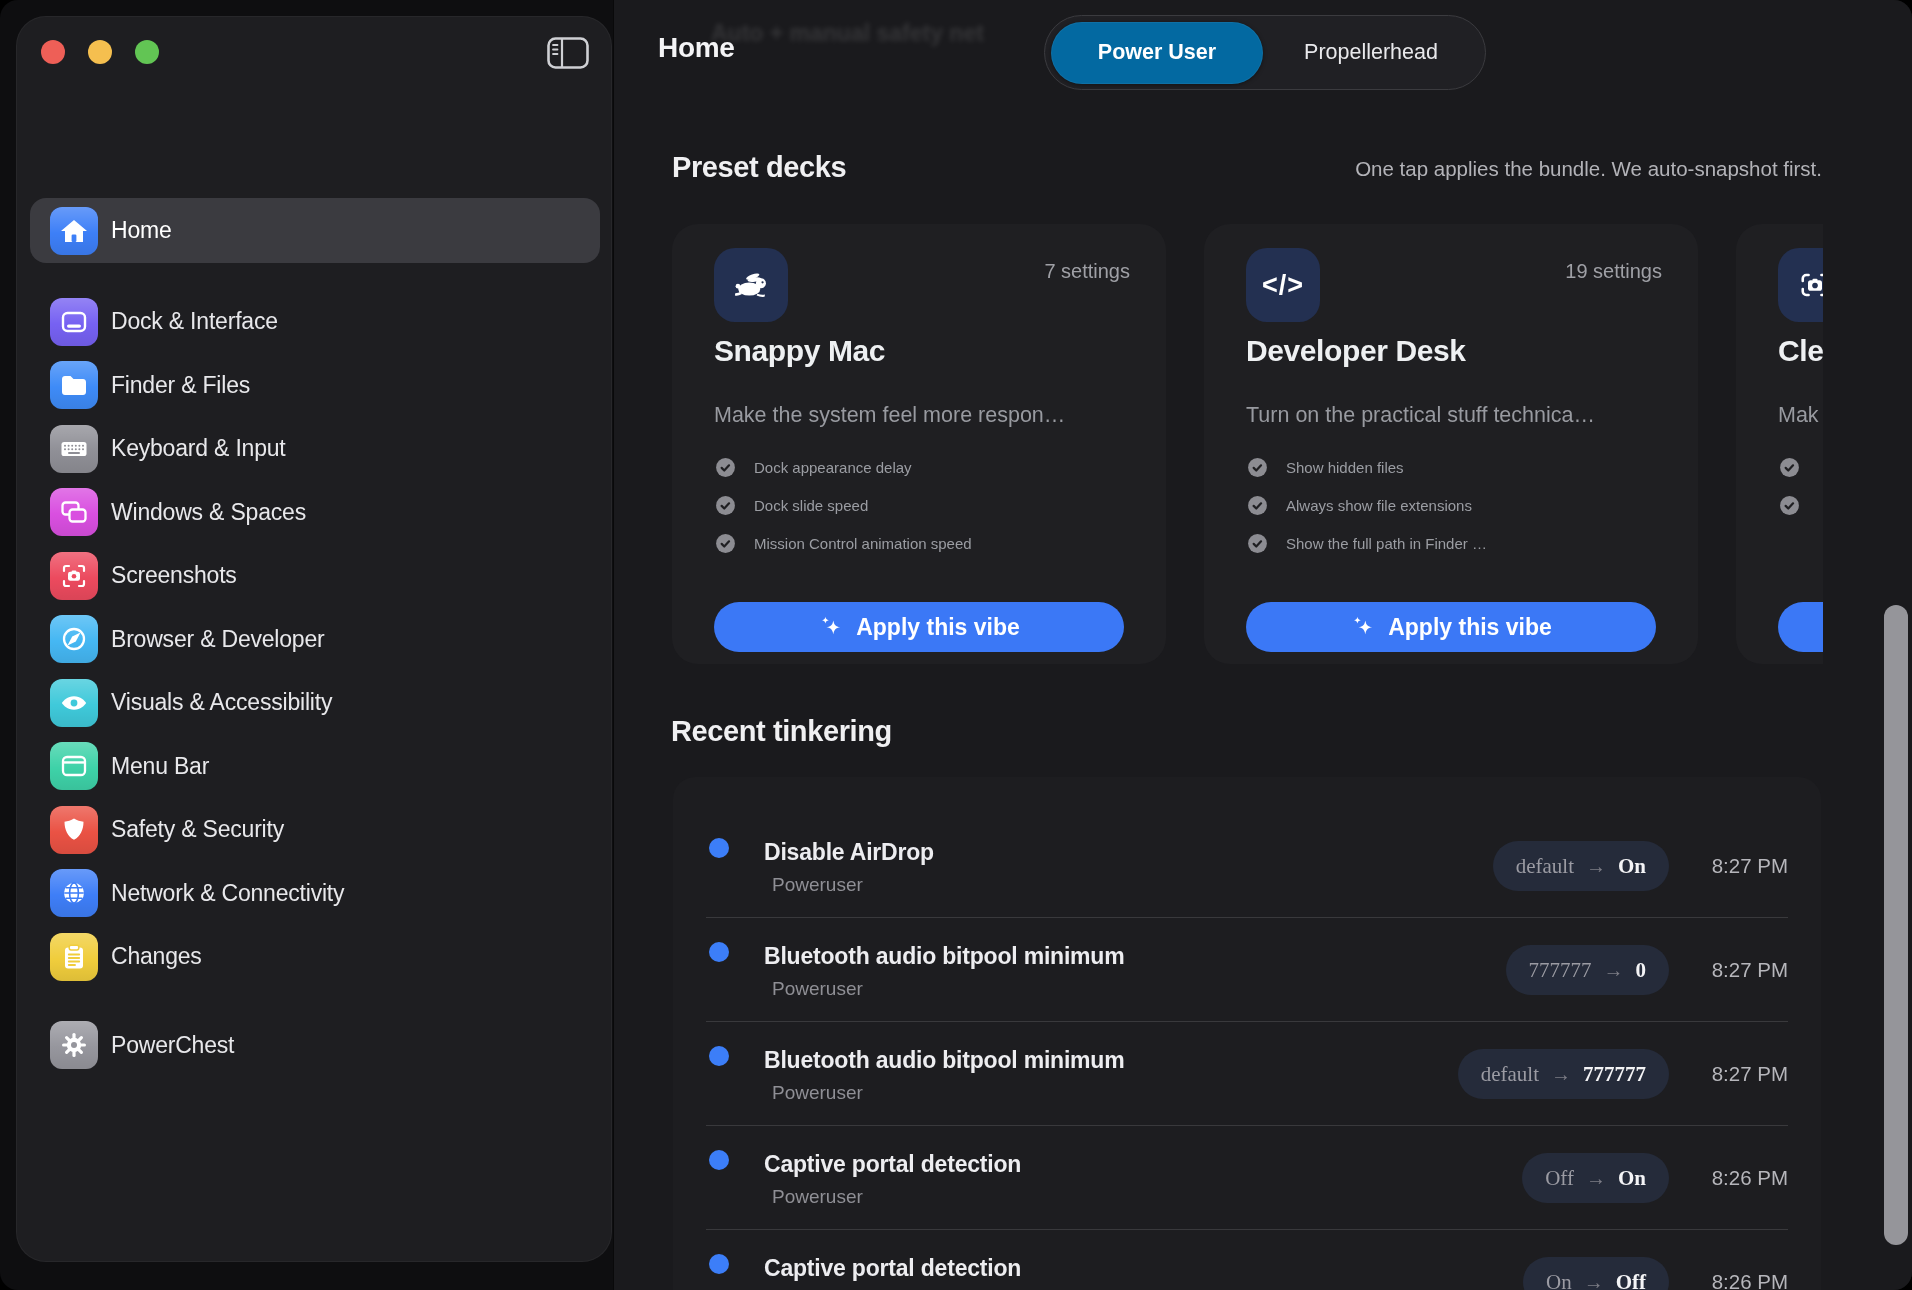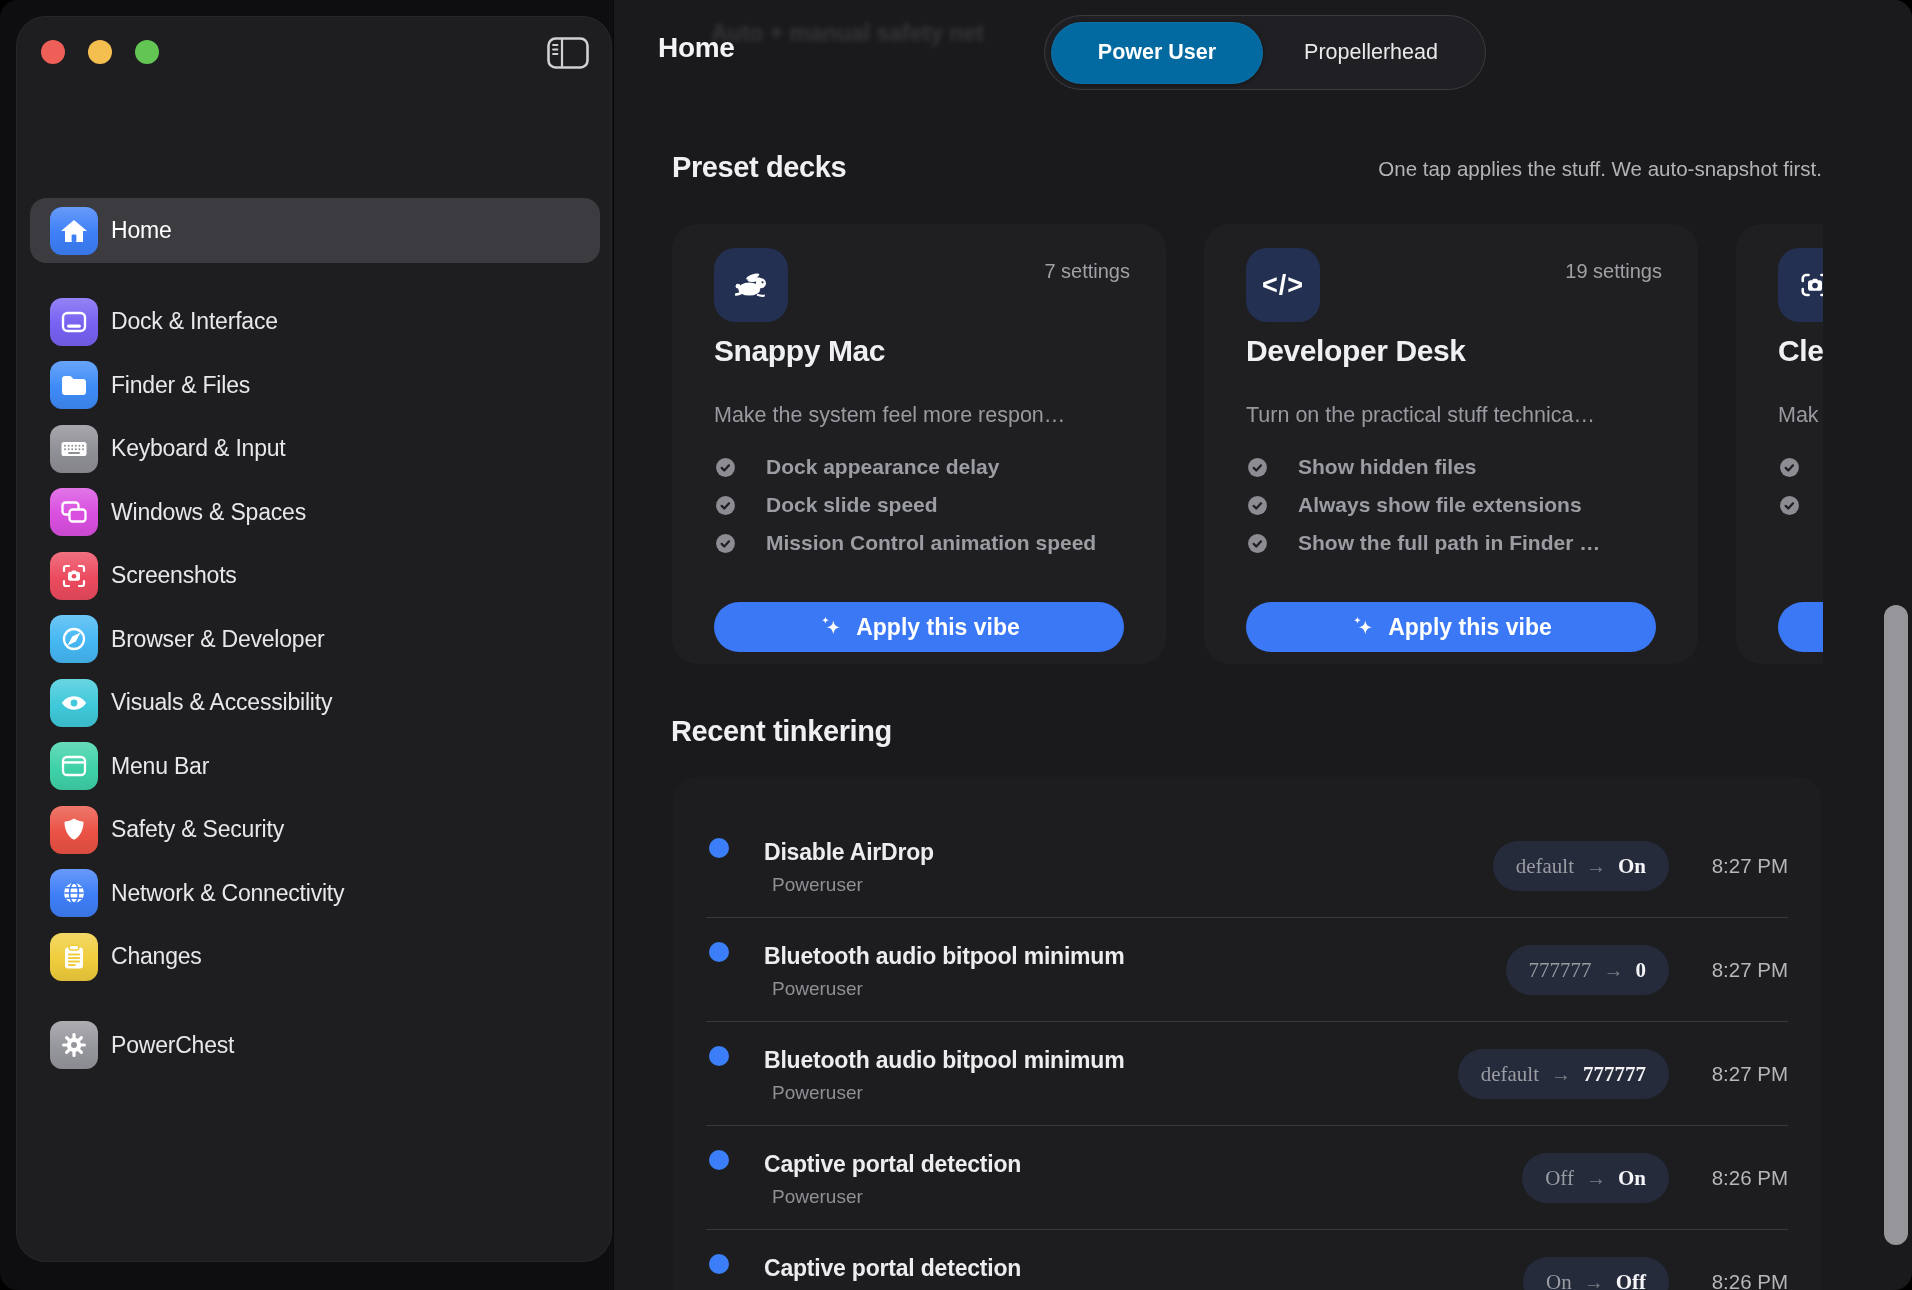--- a/index.html
+++ b/index.html
@@ -52,21 +52,21 @@
   .card { position:relative; flex:none; width:494px; height:440px; background:#1f1f22; border-radius:26px; }
   .card-icon { position:absolute; left:42px; top:24px; width:74px; height:74px; border-radius:21px; background:#233051;
                display:flex; align-items:center; justify-content:center; color:#233051; }
   .card-icon svg { width:42px; height:42px; }
   .code-glyph { color:#fff; font-size:27px; font-weight:700; letter-spacing:1px; }
   .card-count { position:absolute; right:36px; top:36px; font-size:20px; color:#9fa0a6; }
   .card-title { position:absolute; left:42px; top:110px; font-size:30px; font-weight:700; color:#eef0f2; letter-spacing:-.4px; }
   .card-desc { position:absolute; left:42px; right:30px; top:179px; font-size:21.5px; color:#989aa0;
                white-space:nowrap; overflow:hidden; }
   .card-feats { position:absolute; left:42px; top:224px; list-style:none; }
-  .card-feats li { display:flex; align-items:center; gap:29px; height:38px; font-size:21px; color:#9b9da3;font-weight:bold; }
+  .card-feats li { display:flex; align-items:center; gap:17px; height:38px; font-size:15px; color:#9b9da3; }
   .card-feats svg { width:23px; height:23px; flex:none; }
   .apply-btn { position:absolute; left:42px; right:42px; top:378px; height:50px; border:none; border-radius:25px;
                background:#3b78f6; color:#fff; font-size:23px; font-weight:600; font-family:inherit;
                display:flex; align-items:center; justify-content:center; gap:12px; cursor:pointer; }
   .apply-btn svg { width:26px; height:26px; }
 
   #recent-title { left:57px; top:715px; }
   .recent-box { position:absolute; left:59px; top:777px; width:1148px; height:620px; background:#1d1d20;
                 border-radius:22px; padding-top:37px; }
   .rrow { position:relative; margin:0 33px; height:104px; border-bottom:1px solid #39393c; cursor:default; }
@@ -253,21 +253,21 @@
   <main class="main">
     <div class="ghost">Auto + manual safety net</div>
     <h1 class="page-title">Home</h1>
 
     <div class="segmented">
       <div class="seg selected">Power User</div>
       <div class="seg">Propellerhead</div>
     </div>
 
     <h2 class="section-title" id="preset-title">Preset decks</h2>
-    <div class="section-sub">One tap applies the stuff. We auto-snapshot first.</div>
+    <div class="section-sub">One tap applies the bundle. We auto-snapshot first.</div>
 
     <div class="cards-viewport">
       <div class="cards-track" id="cards">
   <article class="card">
     <div class="card-icon">
               <svg viewBox="0 0 36 36">
                 <g fill="#fff">
                   <ellipse cx="16.5" cy="21.5" rx="9.5" ry="5.6"></ellipse>
                   <circle cx="26.5" cy="16.5" r="4.3"></circle>
                   <ellipse cx="19.5" cy="10.8" rx="6" ry="1.9" transform="rotate(-20 19.5 10.8)"></ellipse>

